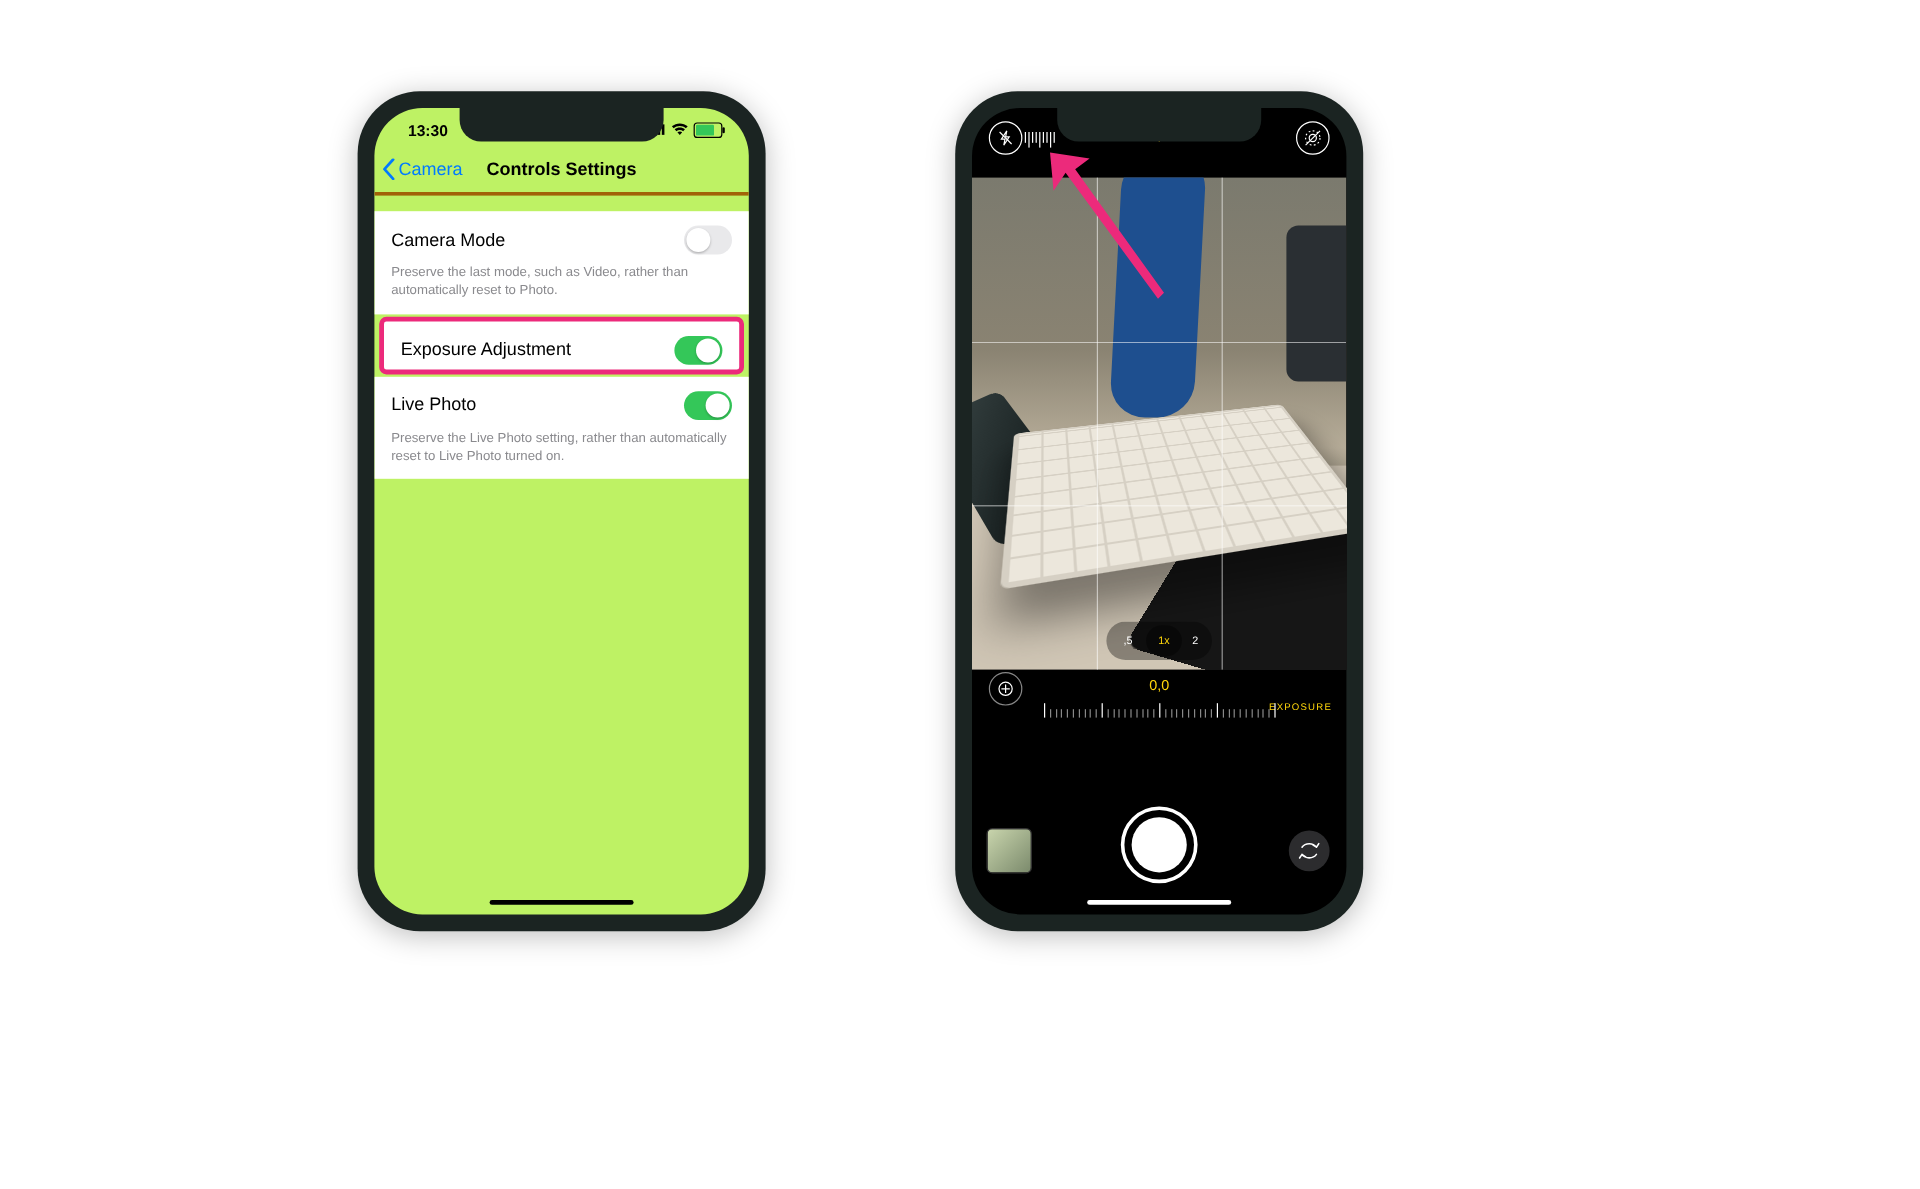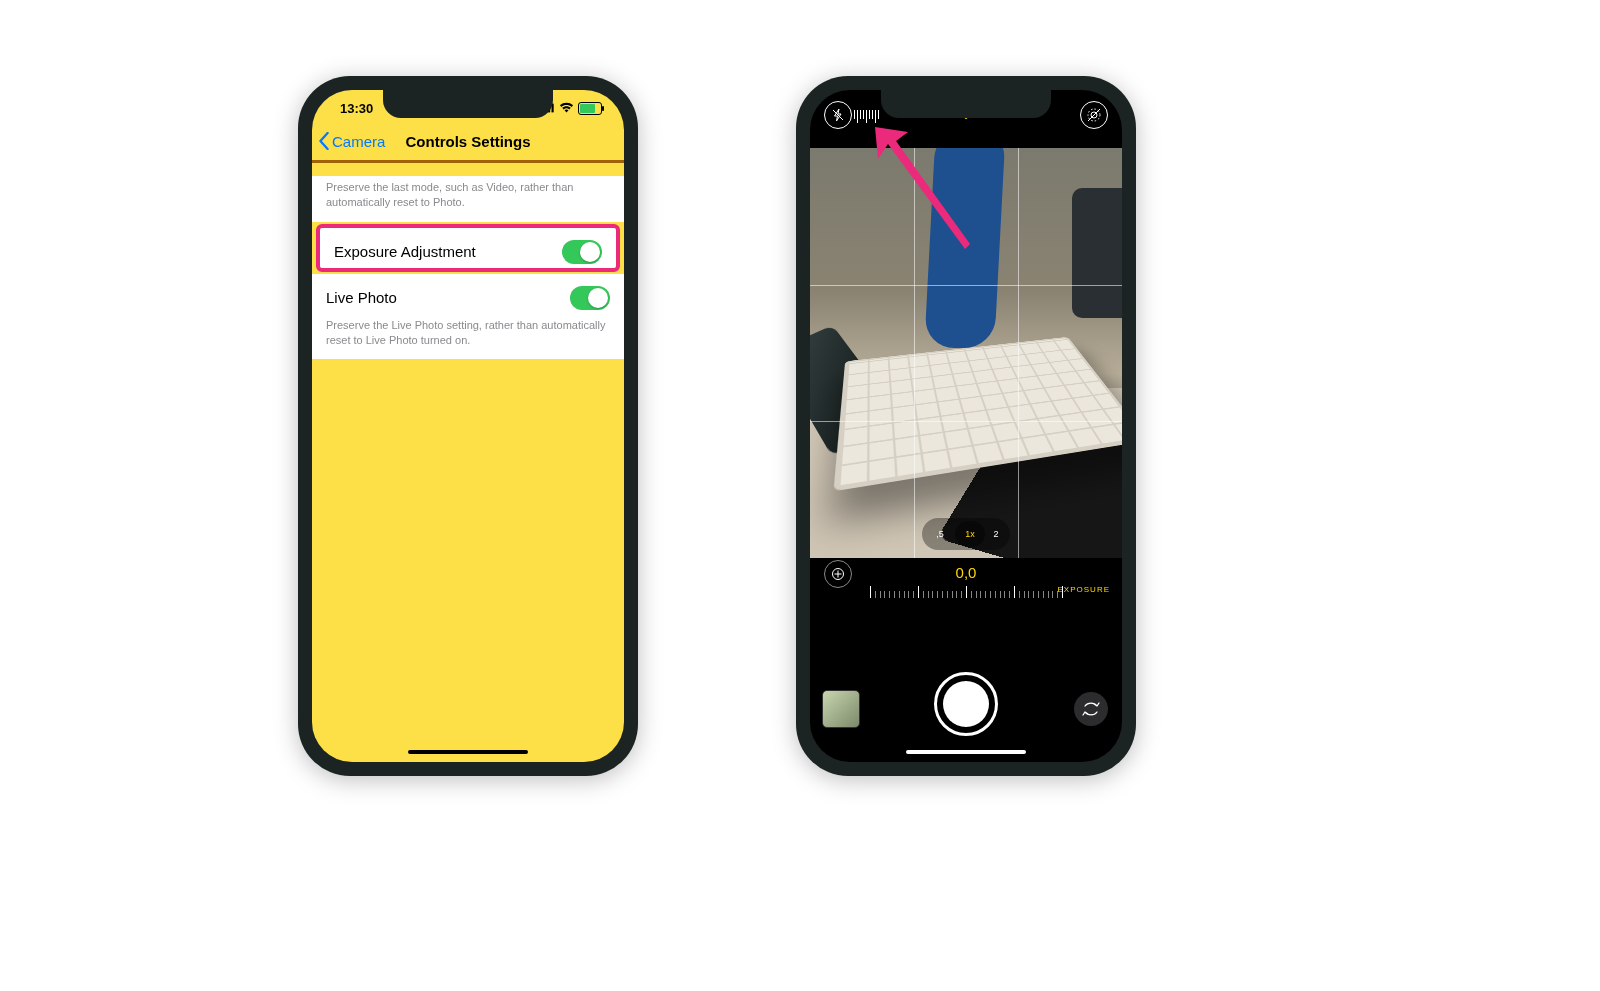--- a/index.html
+++ b/index.html
@@ -1,21 +1,21 @@
 <!DOCTYPE html>
 <html><head>
 <meta charset="utf-8">
 <style>
   html,body{margin:0;padding:0;background:#fff;font-family:-apple-system,Helvetica,Arial,sans-serif;}
   .stage{width:1600px;height:991px;position:relative;}
   .phone{position:absolute;width:340px;height:700px;border-radius:52px;background:#1b2422;box-shadow:0 4px 24px rgba(0,0,0,.25);}
   .phone.left{left:298px;top:76px;}
   .phone.right{left:796px;top:76px;}
   .screen{position:absolute;inset:14px;border-radius:40px;overflow:hidden;}
-  .screen.light{background:#fde047;}
+  .screen.light{background:#bef264;}
   .screen.dark{background:#000;}
   .notch{position:absolute;left:50%;transform:translateX(-50%);top:0;width:170px;height:28px;background:#1b2422;border-bottom-left-radius:18px;border-bottom-right-radius:18px;z-index:20;}
   .home{position:absolute;left:50%;transform:translateX(-50%);bottom:8px;width:120px;height:4px;border-radius:3px;}
   .home.dark{background:#000;}
   .home.light{background:#fff;}
   
   .status{position:absolute;top:8px;left:0;right:0;height:20px;display:flex;justify-content:space-between;align-items:center;padding:0 22px;font-size:13px;font-weight:600;z-index:10;}
   .status .clock{padding-left:6px;}
   .status .right{display:flex;align-items:center;gap:4px;}
   .sig{width:14px;height:10px;display:inline-block;}
@@ -55,21 +55,21 @@
   .kbd{position:absolute;left:35px;top:155px;width:260px;height:180px;background:#ece7dc;transform:perspective(400px) rotateX(52deg) rotateZ(-12deg);border-radius:6px;border:3px solid #d6d0c4;box-shadow:0 30px 30px rgba(0,0,0,.4);
     background-image:repeating-linear-gradient(90deg,#d6d0c4 0 2px,transparent 2px 22px),repeating-linear-gradient(0deg,#d6d0c4 0 2px,transparent 2px 22px);}
   .desk{position:absolute;left:0;right:0;top:240px;height:200px;background:#d0c6b5;}
   .tablet{position:absolute;right:-20px;top:250px;width:170px;height:180px;background:#161616;transform:perspective(400px) rotateX(40deg) rotateZ(18deg);border-radius:12px;}
   .phone-on-desk{position:absolute;left:-15px;top:170px;width:75px;height:130px;background:linear-gradient(135deg,#3a4646,#0d1414);transform:perspective(300px) rotateX(30deg) rotateZ(-30deg);border-radius:10px;}
   .chair{position:absolute;right:-20px;top:40px;width:70px;height:130px;background:#2a2f33;border-radius:10px;}
   .zoom{position:absolute;left:50%;transform:translateX(-50%);bottom:8px;display:flex;gap:0;background:rgba(0,0,0,.35);border-radius:18px;padding:3px;}
   .zoom div{width:30px;height:26px;border-radius:14px;display:flex;align-items:center;justify-content:center;font-size:9px;color:#fff;}
   .zoom div.active{color:#ffd60a;background:rgba(0,0,0,.4);}
   .exp-row{position:absolute;top:474px;left:0;right:0;height:40px;color:#ffd60a;}
-  .exp-val{position:absolute;left:50%;transform:translateX(-50%);font-size:15px;top:0;}
+  .exp-val{position:absolute;left:50%;transform:translateX(-50%);font-size:12px;top:0;}
   .exp-label{position:absolute;right:12px;font-size:8px;letter-spacing:1px;top:2px;margin-top:19px;}
   .exp-btn{position:absolute;left:14px;top:-4px;width:26px;height:26px;border:1px solid #888;border-radius:50%;color:#fff;display:flex;align-items:center;justify-content:center;}
   .ruler{position:absolute;left:60px;right:60px;top:18px;height:16px;}
   .ruler .t{position:absolute;bottom:0;width:1px;background:#888;}
   .ruler .t.maj{height:12px;background:#fff;}
   .ruler .t.min{height:7px;}
   .bottombar{position:absolute;bottom:20px;left:0;right:0;height:80px;}
   .thumb{position:absolute;left:12px;bottom:14px;width:36px;height:36px;border-radius:5px;background:linear-gradient(135deg,#c9d5ad,#7b8a6c);border:1px solid #333;}
   .shutter-ring{position:absolute;left:50%;transform:translateX(-50%);bottom:6px;width:58px;height:58px;border:3px solid #fff;border-radius:50%;display:flex;align-items:center;justify-content:center;}
   .shutter{width:46px;height:46px;background:#fff;border-radius:50%;}
@@ -111,20 +111,26 @@
           <svg viewBox="0 0 12 20">
               <path d="M10 1 L2 10 L10 19" stroke="#007aff" stroke-width="2.5" fill="none" stroke-linecap="round" stroke-linejoin="round"></path>
             </svg>
           <span>Camera</span>
         </div>
         <div class="navtitle">Controls Settings</div>
       </div>
 
       <div class="list" id="settings-list">
           <div class="row-wrap">
+            <div class="row">
+              <div class="label">Camera Mode</div>
+              <div class="toggle off">
+                <div class="knob"></div>
+              </div>
+            </div>
             <div class="foot">Preserve the last mode, such as Video, rather than automatically reset to Photo.</div>
           </div>
           <div class="row-wrap hl">
             <div class="row">
               <div class="label">Exposure Adjustment</div>
               <div class="toggle on">
                 <div class="knob"></div>
               </div>
             </div>
           </div>

